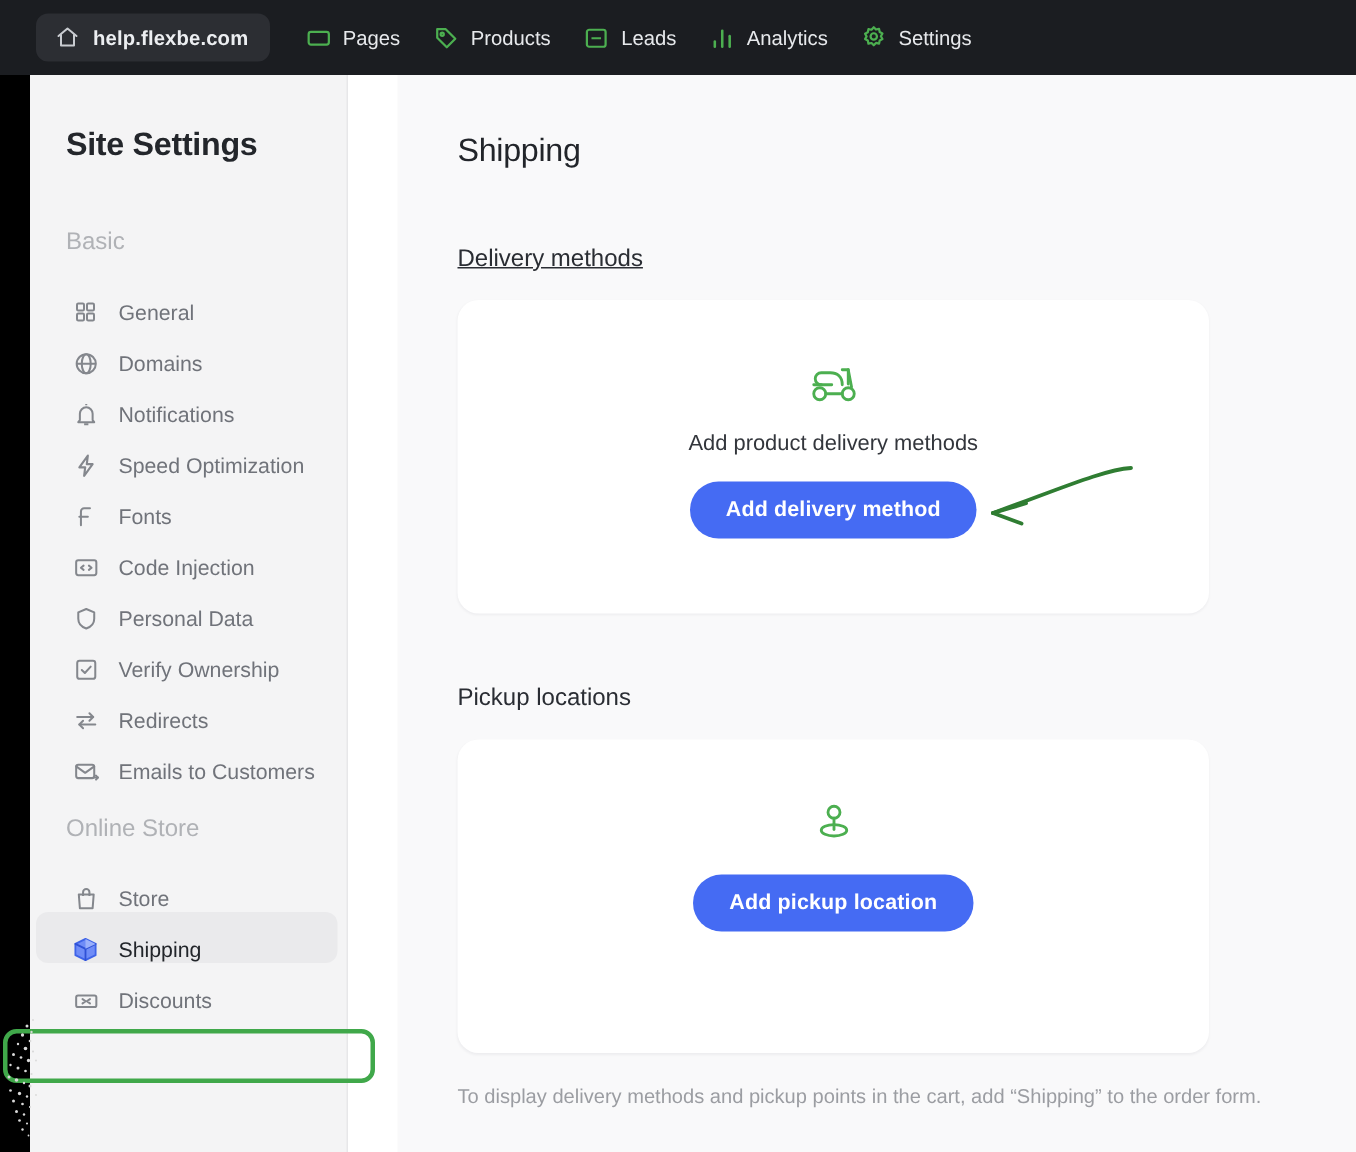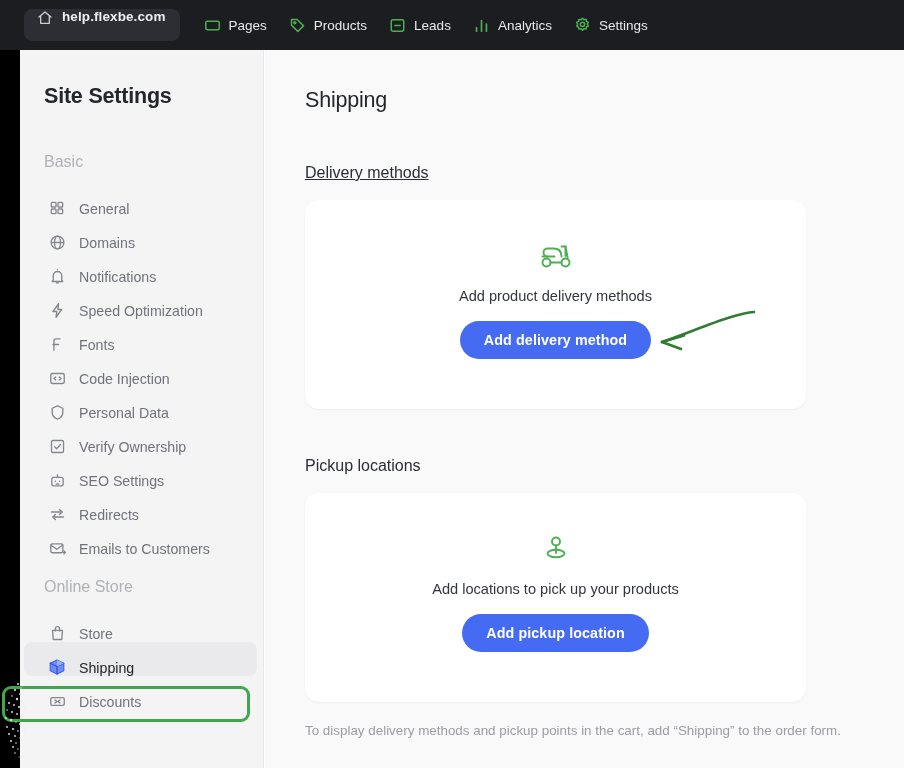--- a/index.html
+++ b/index.html
@@ -24,21 +24,21 @@
     height: 50px;
     background: #1b1d21;
     display: flex;
     align-items: center;
     padding-left: 24px;
     gap: 0;
   }
 
   .site-chip {
     display: flex;
-    align-items: flex-start;
+    align-items: center;
     gap: 9px;
     background: #2c2e33;
     border-radius: 8px;
     height: 32px;
     padding: 0 14px 0 12px;
     cursor: pointer;
   }
   .site-chip .chip-label {
     color: #eceef1;
     font-size: 13.5px;
@@ -64,21 +64,21 @@
     color: #e7e9ec;
     font-size: 13.5px;
     white-space: nowrap;
   }
   .nav-ico { display: flex; align-items: center; justify-content: center; width: 17px; height: 17px; }
 
   
   .sidebar {
     position: absolute;
     top: 50px; left: 20px;
-    width: 244px;
+    width: 212px;
     height: 718px;
     background: #f4f4f5;
     border-right: 1px solid #e7e7e9;
     padding-top: 34px;
     overflow: hidden;
   }
 
   .sidebar-title {
     font-size: 21.5px;
     font-weight: bold;
@@ -390,32 +390,20 @@
   <div class="side-item">
     <span class="side-ico">
       <svg width="17" height="17" viewBox="0 0 24 24" fill="none" stroke="#84878d" stroke-width="1.9" stroke-linejoin="round" stroke-linecap="round">
         <rect x="3.5" y="3.5" width="17" height="17" rx="2.2"></rect>
           <path d="M7.8 12.2l2.9 2.9 5.5-6"></path>
       </svg>
     </span>
     <span class="side-label">Verify Ownership</span>
   </div>
 
-  <div class="side-item">
-    <span class="side-ico">
-      <svg width="17" height="17" viewBox="0 0 24 24" fill="none" stroke="#84878d" stroke-width="1.9" stroke-linejoin="round">
-        <rect x="4" y="7.5" width="16" height="12" rx="2.6"></rect>
-          <path d="M12 3.2v4.3"></path>
-        <circle cx="9" cy="13" r="1.1" fill="#84878d" stroke="none"></circle>
-          <circle cx="15" cy="13" r="1.1" fill="#84878d" stroke="none"></circle>
-        <path d="M9.5 17h5"></path>
-      </svg>
-    </span>
-    <span class="side-label">SEO Settings</span>
-  </div>
 
   <div class="side-item">
     <span class="side-ico">
       <svg width="17" height="17" viewBox="0 0 24 24" fill="none" stroke="#84878d" stroke-width="1.9" stroke-linecap="round" stroke-linejoin="round">
         <path d="M3.5 8.5h15"></path>
           <path d="M15 5l3.5 3.5L15 12"></path>
         <path d="M20.5 15.5h-15"></path>
           <path d="M9 12l-3.5 3.5L9 19"></path>
       </svg>
     </span>
@@ -539,21 +527,20 @@
   <div class="section-head sec2-head">Pickup locations</div>
 
   <div class="card card-pickup">
     <div class="card-ico">
       <svg width="30" height="30" viewBox="0 0 30 30" fill="none" stroke="#4caf50" stroke-width="1.9" stroke-linecap="round">
         <circle cx="15" cy="7.5" r="4"></circle>
         <path d="M15 11.5v7.5"></path>
         <ellipse cx="15" cy="19.5" rx="8.5" ry="3.8"></ellipse>
       </svg>
     </div>
-    <div class="card-text">Add locations to pick up your products</div>
     <button class="btn-primary">Add pickup location</button>
   </div>
 
   <div class="footnote">To display delivery methods and pickup points in the cart, add “Shipping” to the order form.</div>
 
 </div>
 
 <svg class="arrow-anno" viewBox="0 0 110 50">
   <path d="M106 7 C88 8, 56 22, 14 37" fill="none" stroke="#2f7d32" stroke-width="2.6" stroke-linecap="round"></path>
   <path d="M14 37 L36 30.5" fill="none" stroke="#2f7d32" stroke-width="2.6" stroke-linecap="round"></path>

